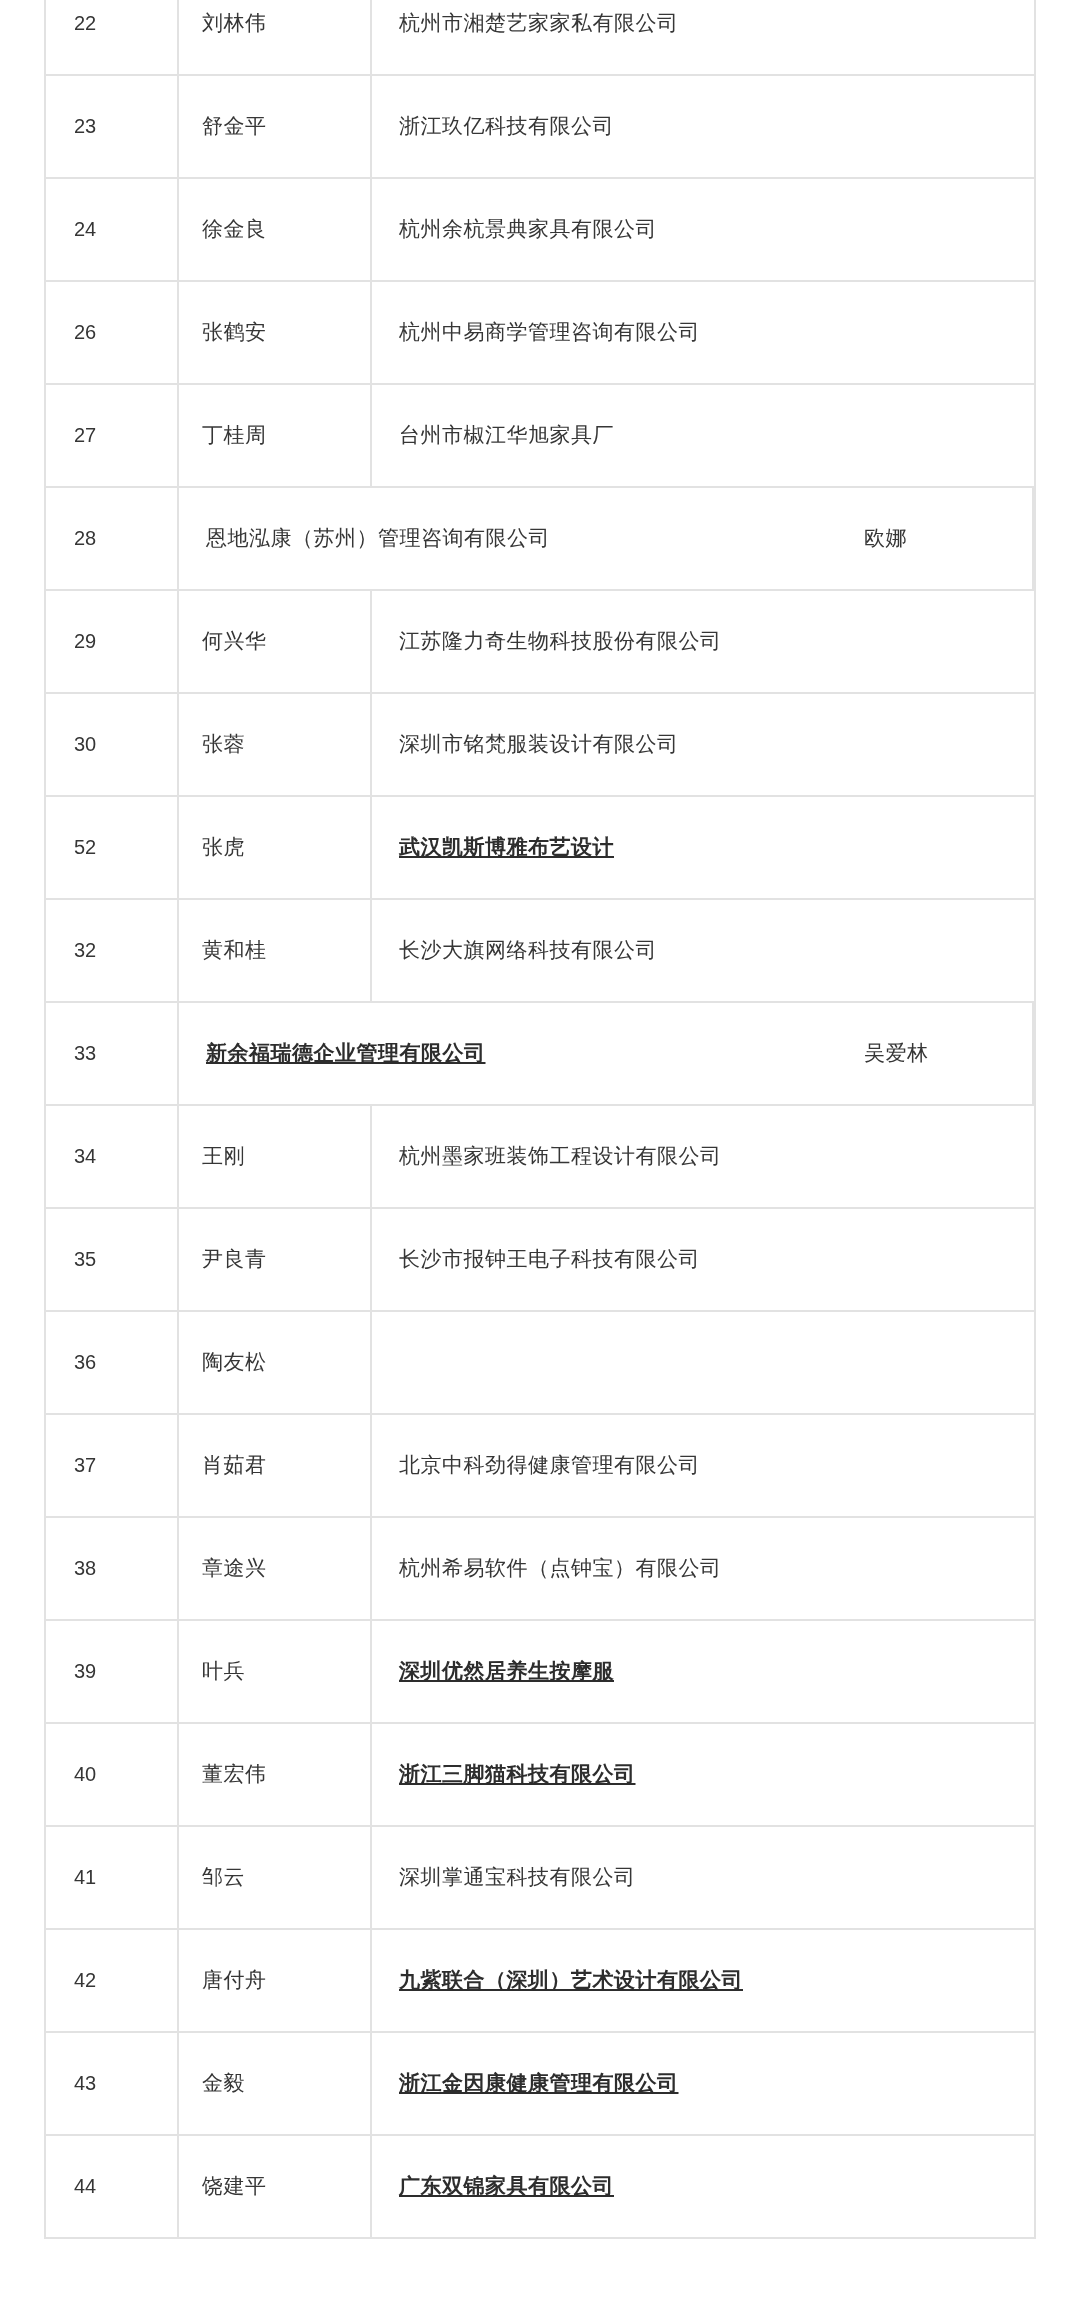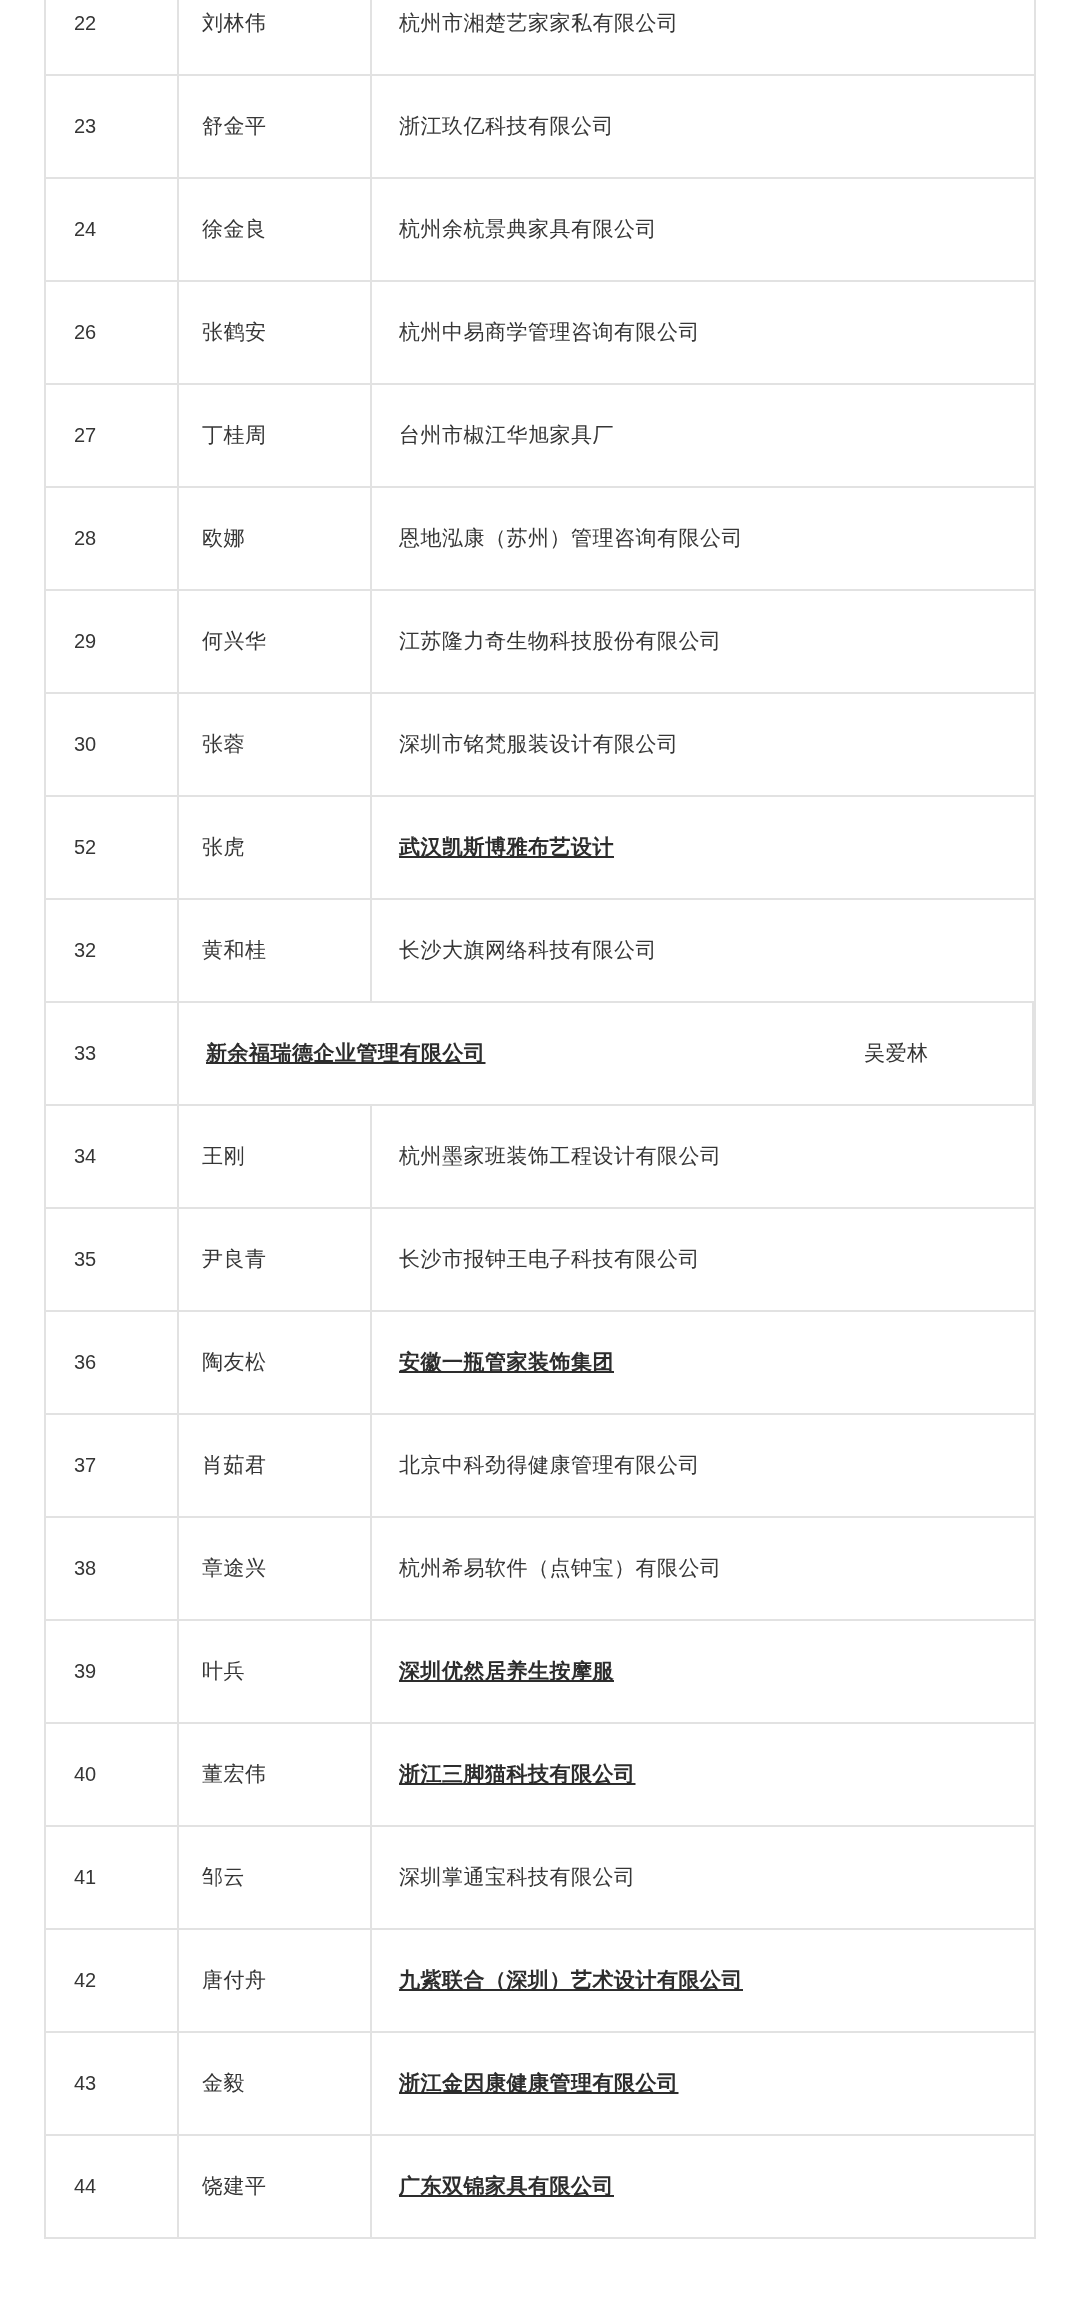--- a/index.html
+++ b/index.html
@@ -87,22 +87,22 @@
         <div class="cell cell-name">张鹤安</div>
         <div class="cell cell-company">杭州中易商学管理咨询有限公司</div>
       </div>
       <div class="row">
         <div class="cell cell-num">27</div>
         <div class="cell cell-name">丁桂周</div>
         <div class="cell cell-company">台州市椒江华旭家具厂</div>
       </div>
       <div class="row">
         <div class="cell cell-num">28</div>
+        <div class="cell cell-company">恩地泓康（苏州）管理咨询有限公司</div>
         <div class="cell cell-name">欧娜</div>
-        <div class="cell cell-company">恩地泓康（苏州）管理咨询有限公司</div>
       </div>
       <div class="row">
         <div class="cell cell-num">29</div>
         <div class="cell cell-name">何兴华</div>
         <div class="cell cell-company">江苏隆力奇生物科技股份有限公司</div>
       </div>
       <div class="row">
         <div class="cell cell-num">30</div>
         <div class="cell cell-name">张蓉</div>
         <div class="cell cell-company">深圳市铭梵服装设计有限公司</div>
@@ -128,21 +128,20 @@
         <div class="cell cell-company">杭州墨家班装饰工程设计有限公司</div>
       </div>
       <div class="row">
         <div class="cell cell-num">35</div>
         <div class="cell cell-name">尹良青</div>
         <div class="cell cell-company">长沙市报钟王电子科技有限公司</div>
       </div>
       <div class="row">
         <div class="cell cell-num">36</div>
         <div class="cell cell-name">陶友松</div>
-        <div class="cell cell-company bold">安徽一瓶管家装饰集团</div>
       </div>
       <div class="row">
         <div class="cell cell-num">37</div>
         <div class="cell cell-name">肖茹君</div>
         <div class="cell cell-company">北京中科劲得健康管理有限公司</div>
       </div>
       <div class="row">
         <div class="cell cell-num">38</div>
         <div class="cell cell-name">章途兴</div>
         <div class="cell cell-company">杭州希易软件（点钟宝）有限公司</div>

